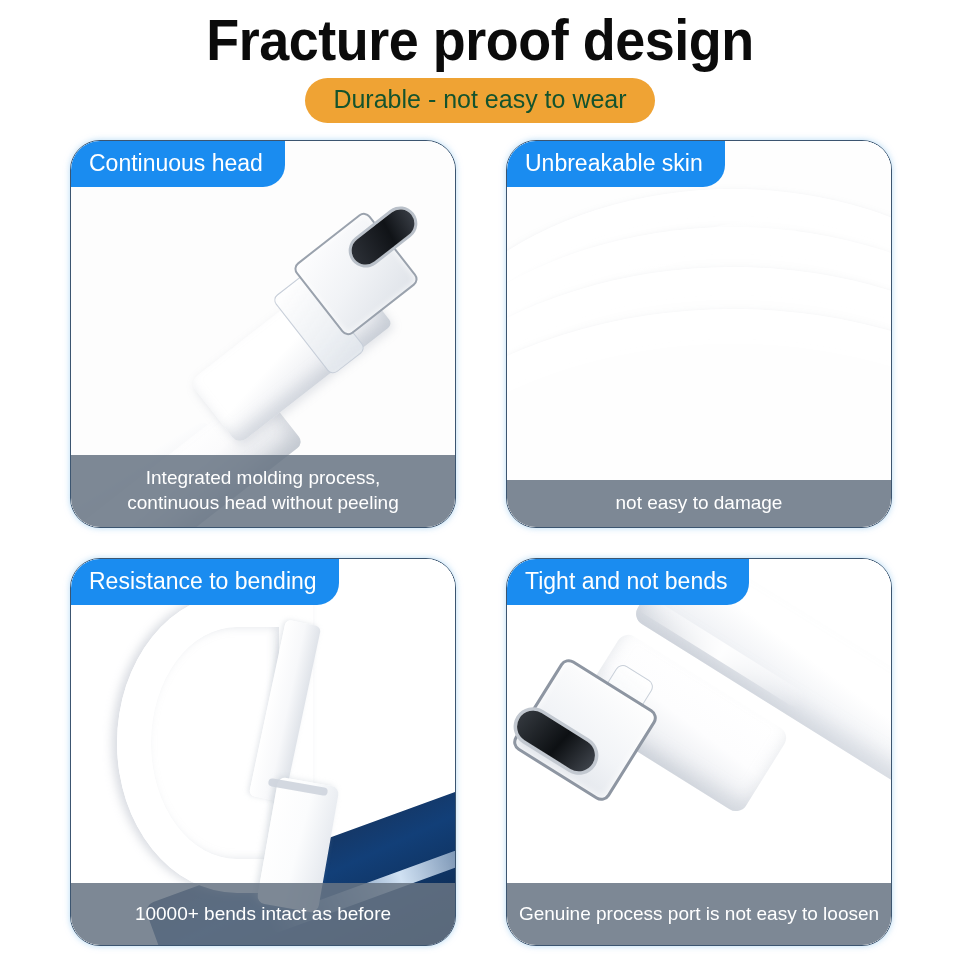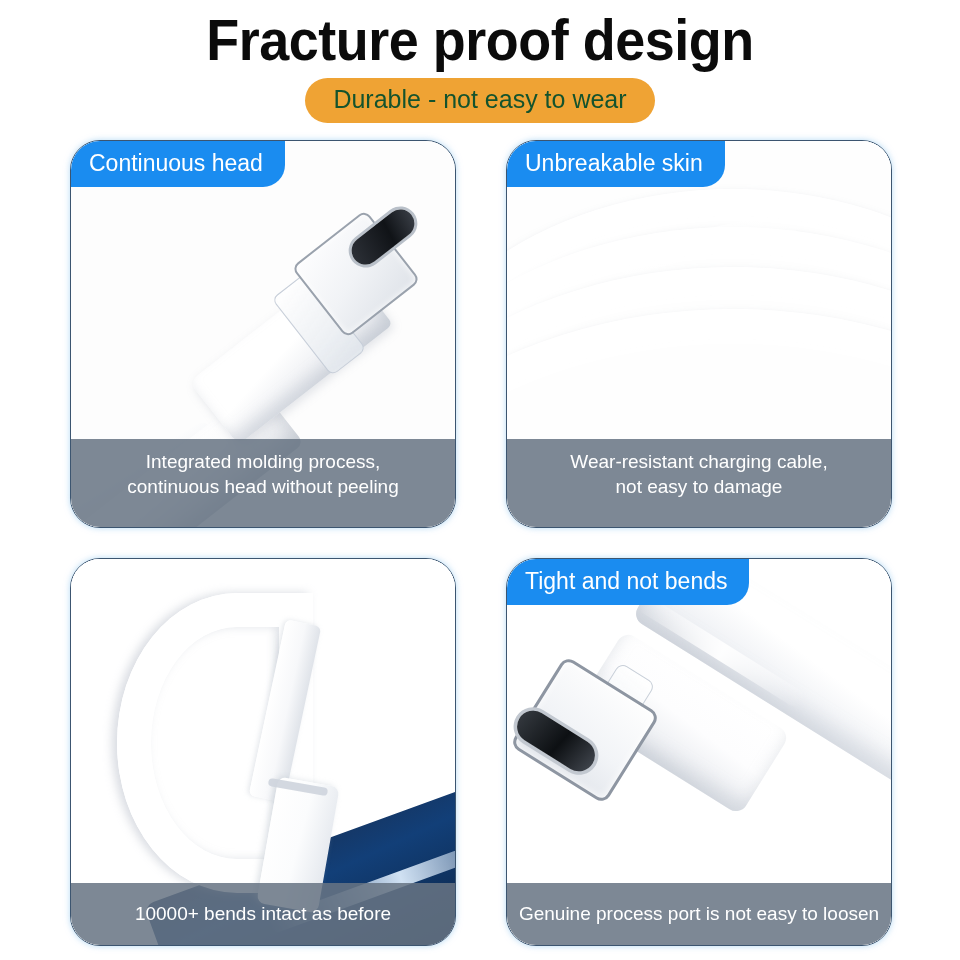--- a/index.html
+++ b/index.html
@@ -107,21 +107,21 @@
     left: 0;
     bottom: 0;
     width: 100%;
     z-index: 6;
     box-sizing: border-box;
     background: rgba(104, 116, 131, 0.86);
     color: #ffffff;
     text-align: center;
     font-size: 19px;
     line-height: 25px;
-    padding: 10px 8px 28px 8px;
+    padding: 10px 8px 12px 8px;
     border-bottom-left-radius: 17px;
     border-bottom-right-radius: 17px;
   }
   .caption.one-line {
     padding: 18px 6px 19px 6px;
   }
   .caption .cl { display: block; }
 
   
   .usbc1 {
@@ -438,37 +438,37 @@
       <div class="coil">
         <div class="arc a4"></div>
         <div class="arc a3"></div>
         <div class="arc a2"></div>
         <div class="arc a1"></div>
         <div class="gloss"></div>
       </div>
     </div>
     <div class="tab">Unbreakable skin</div>
     <div class="caption">
-      <span class="cl">Wear-resistant charging cable,</span>
       <span class="cl">not easy to damage</span>
     </div>
   </div>
 
   <div class="card">
     <div class="card-art">
       <div class="bend">
         <div class="phone-edge"></div>
         <div class="phone"></div>
         <div class="phone-glow"></div>
         <div class="loop"></div>
         <div class="leg"></div>
         <div class="plug"></div>
         <div class="plug-seam"></div>
       </div>
     </div>
+    <div class="tab">Resistance to bending</div>
     <div class="caption one-line">
       <span class="cl">10000+ bends intact as before</span>
     </div>
   </div>
 
   <div class="card">
     <div class="card-art">
       <div class="usbc2">
         <div class="cable"></div>
         <div class="shell"></div>

